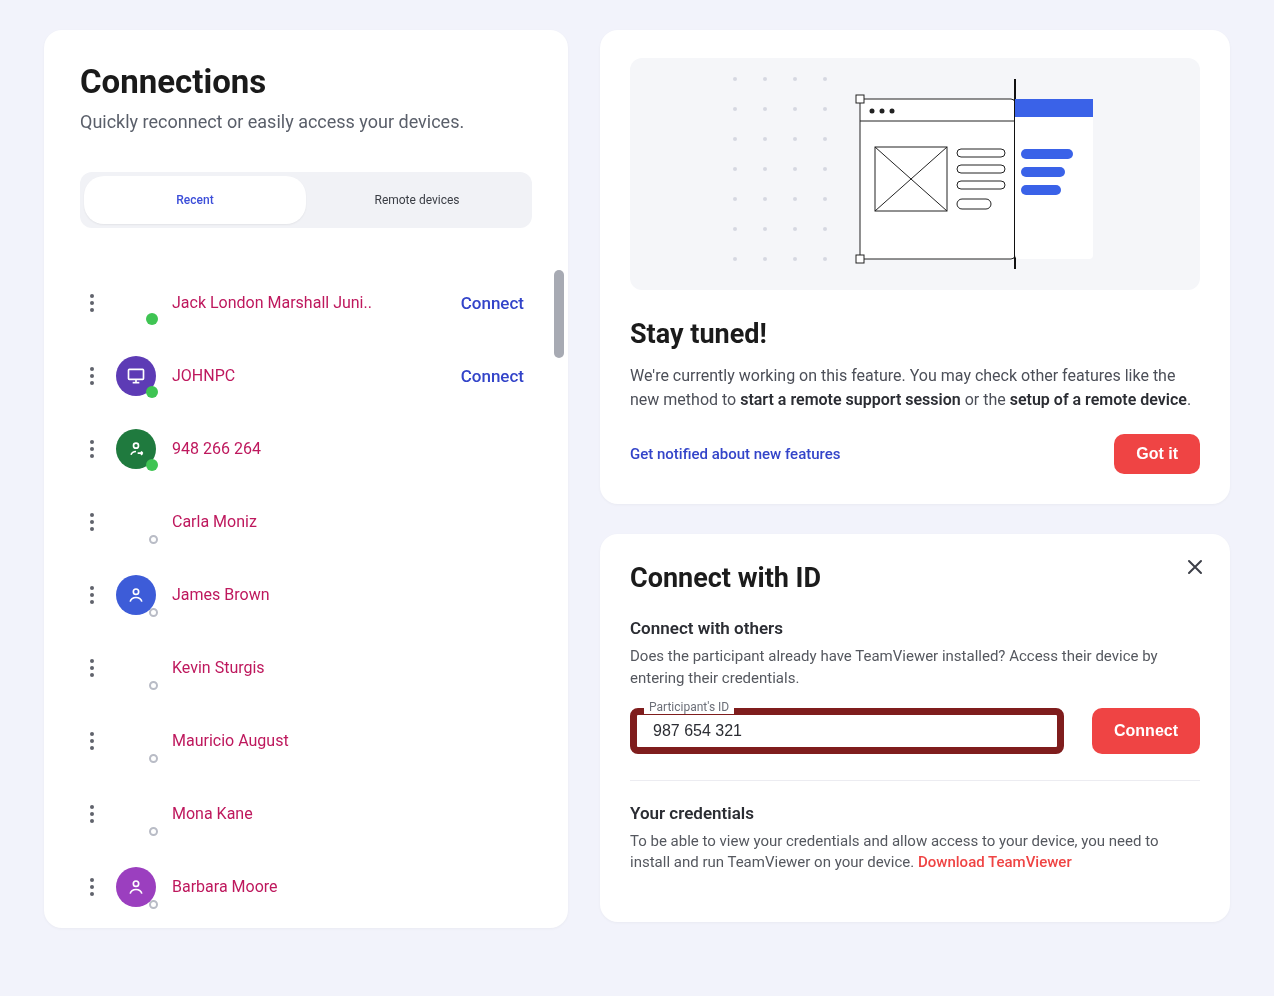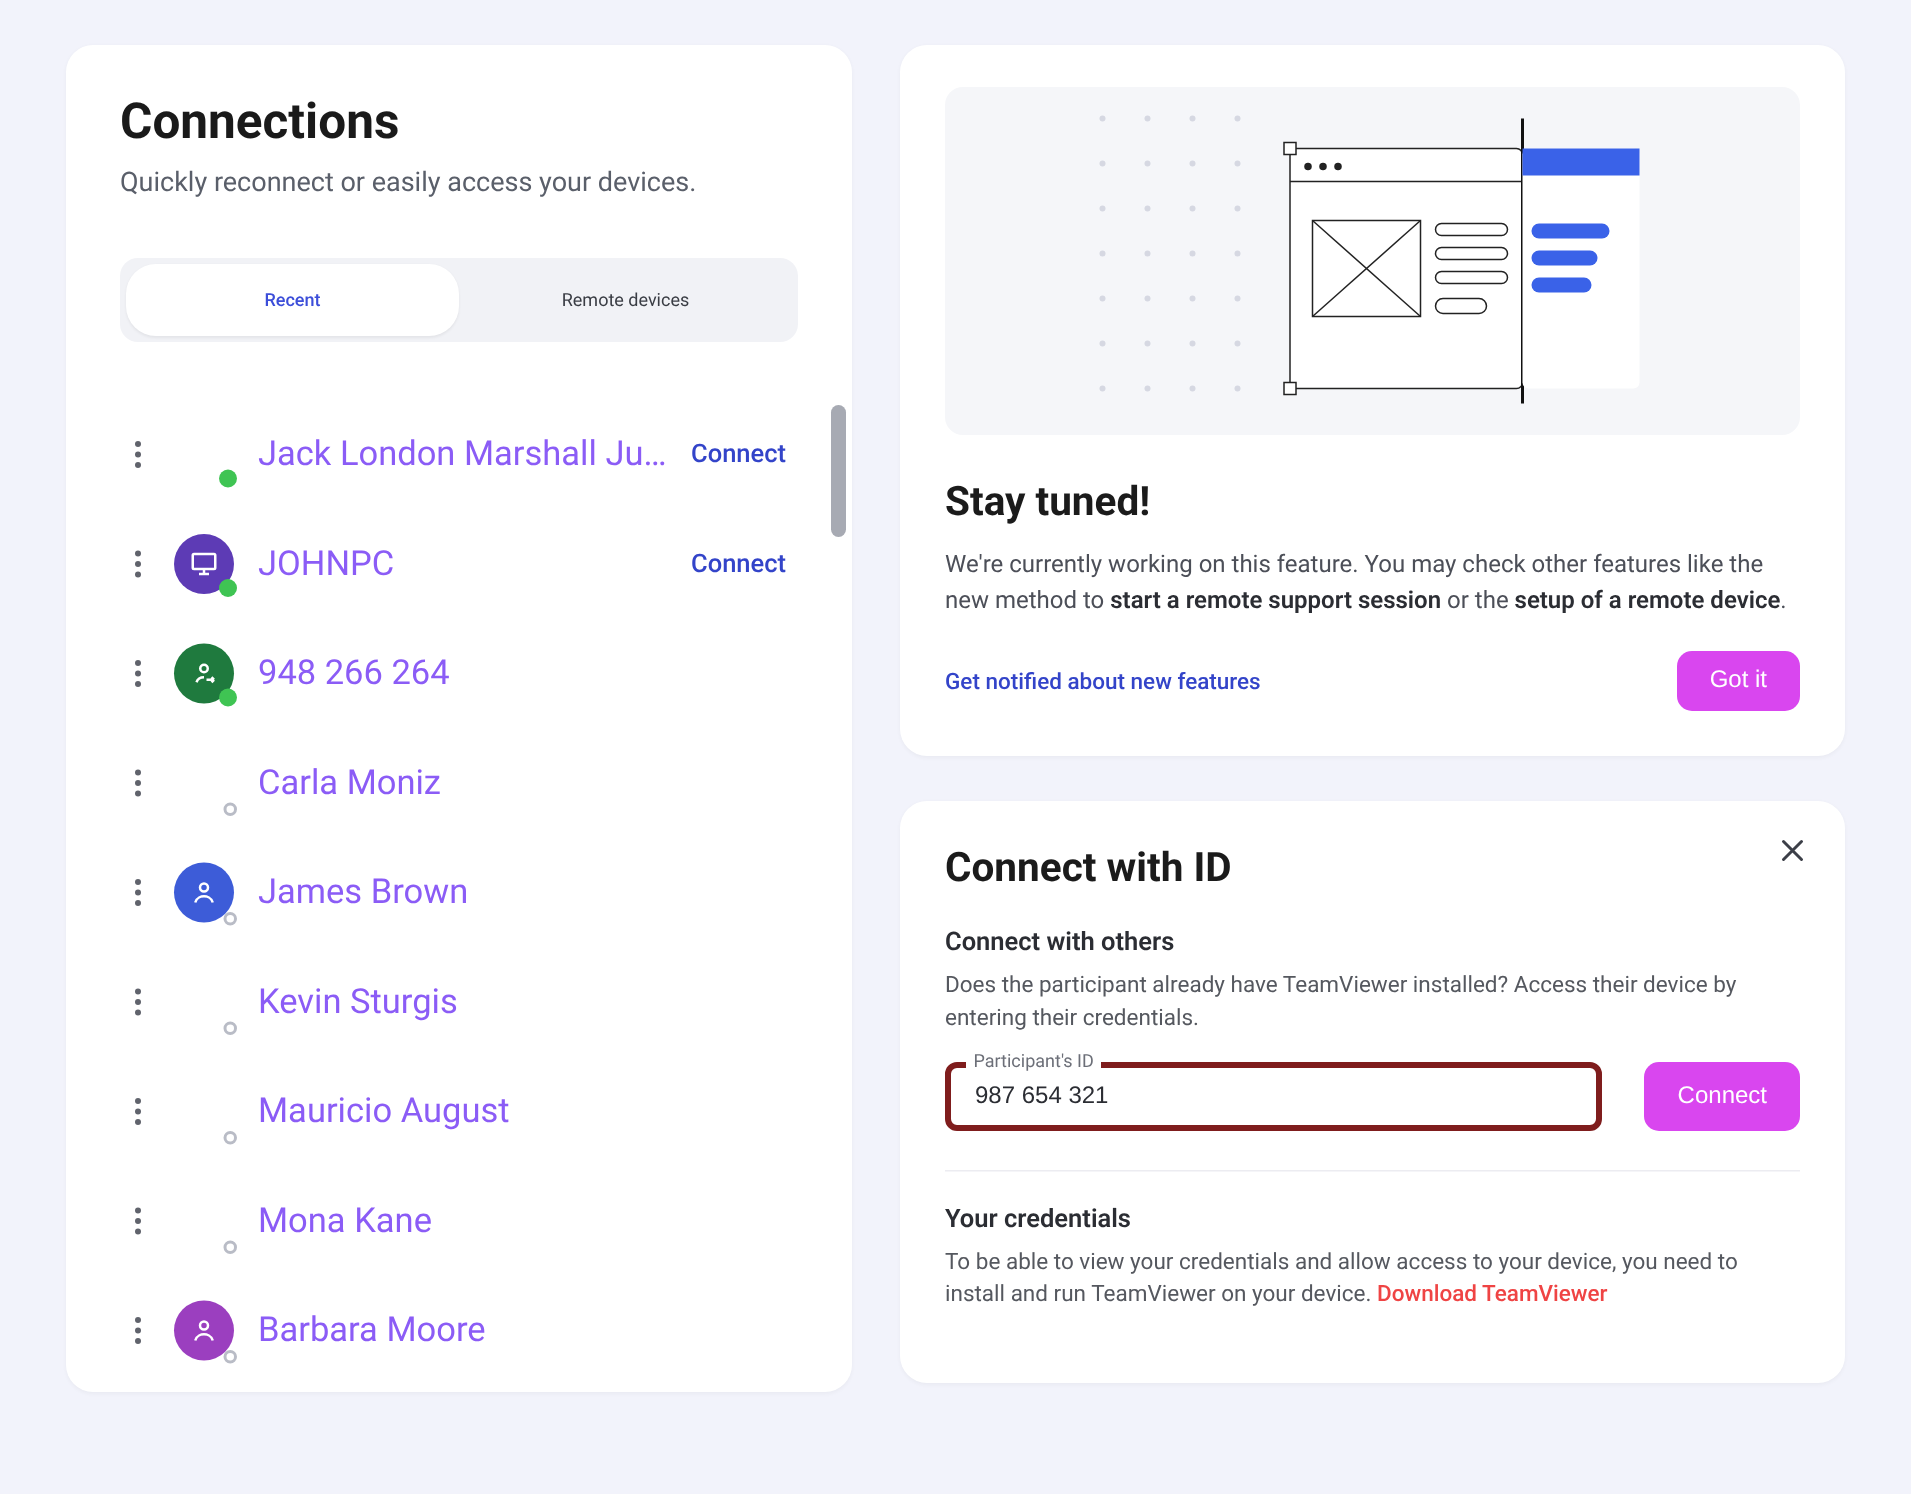--- a/index.html
+++ b/index.html
@@ -123,22 +123,22 @@
     border: 2px solid #fff;
   }
   .status-dot.online { background: #3fc453; border: none; }
   .status-dot.offline {
     background: #fff;
     border: 2px solid #b9bcc6;
     width: 9px; height: 9px;
   }
   .row .name {
     flex: 1;
-    font-size: 23px;
-    color: #8b5cf6;
+    font-size: 16px;
+    color: #be185d;
     white-space: nowrap;
     overflow: hidden;
     text-overflow: ellipsis;
     padding-right: 10px;
   }
   .row .action {
     color: #3344c9;
     font-size: 17px;
     font-weight: 500;
     cursor: pointer;
@@ -194,24 +194,24 @@
     align-items: center;
     justify-content: space-between;
   }
   .linkish {
     color: #3344c9;
     font-size: 15px;
     font-weight: 500;
     cursor: pointer;
   }
   .btn-primary {
-    background: #d946ef;
+    background: #ef4444;
     color: #fff;
     font-size: 16px;
-    font-weight: 400;
+    font-weight: 700;
     border: none;
     border-radius: 10px;
     padding: 11px 22px;
     cursor: pointer;
   }
 
   
   .cid {
     padding: 28px 30px 30px 30px;
     position: relative;
@@ -252,21 +252,21 @@
     position: absolute;
     top: -8px; left: 14px;
     background: #fff;
     padding: 0 5px;
     font-size: 12px;
     color: #6c6f78;
   }
   .field input {
     width: 100%;
     height: 46px;
-    border: 4px solid #7f1d1d;
+    border: 7px solid #7f1d1d;
     border-radius: 8px;
     font-size: 16px;
     padding: 0 16px;
     color: #2b2d33;
     outline: none;
   }
   .divider {
     border: none;
     border-top: 1px solid #ececf1;
     margin-bottom: 22px;

